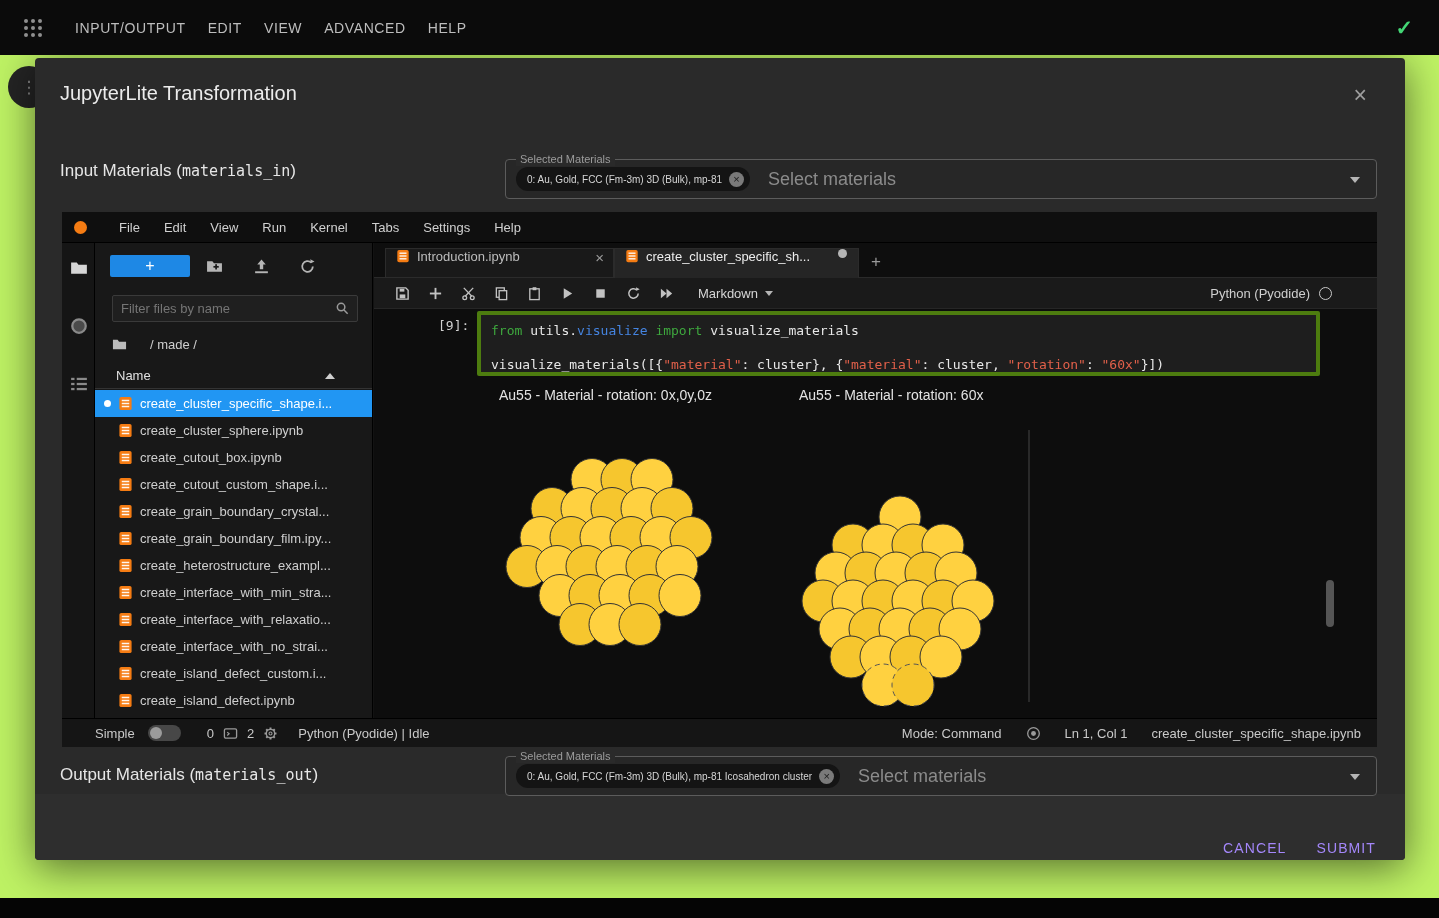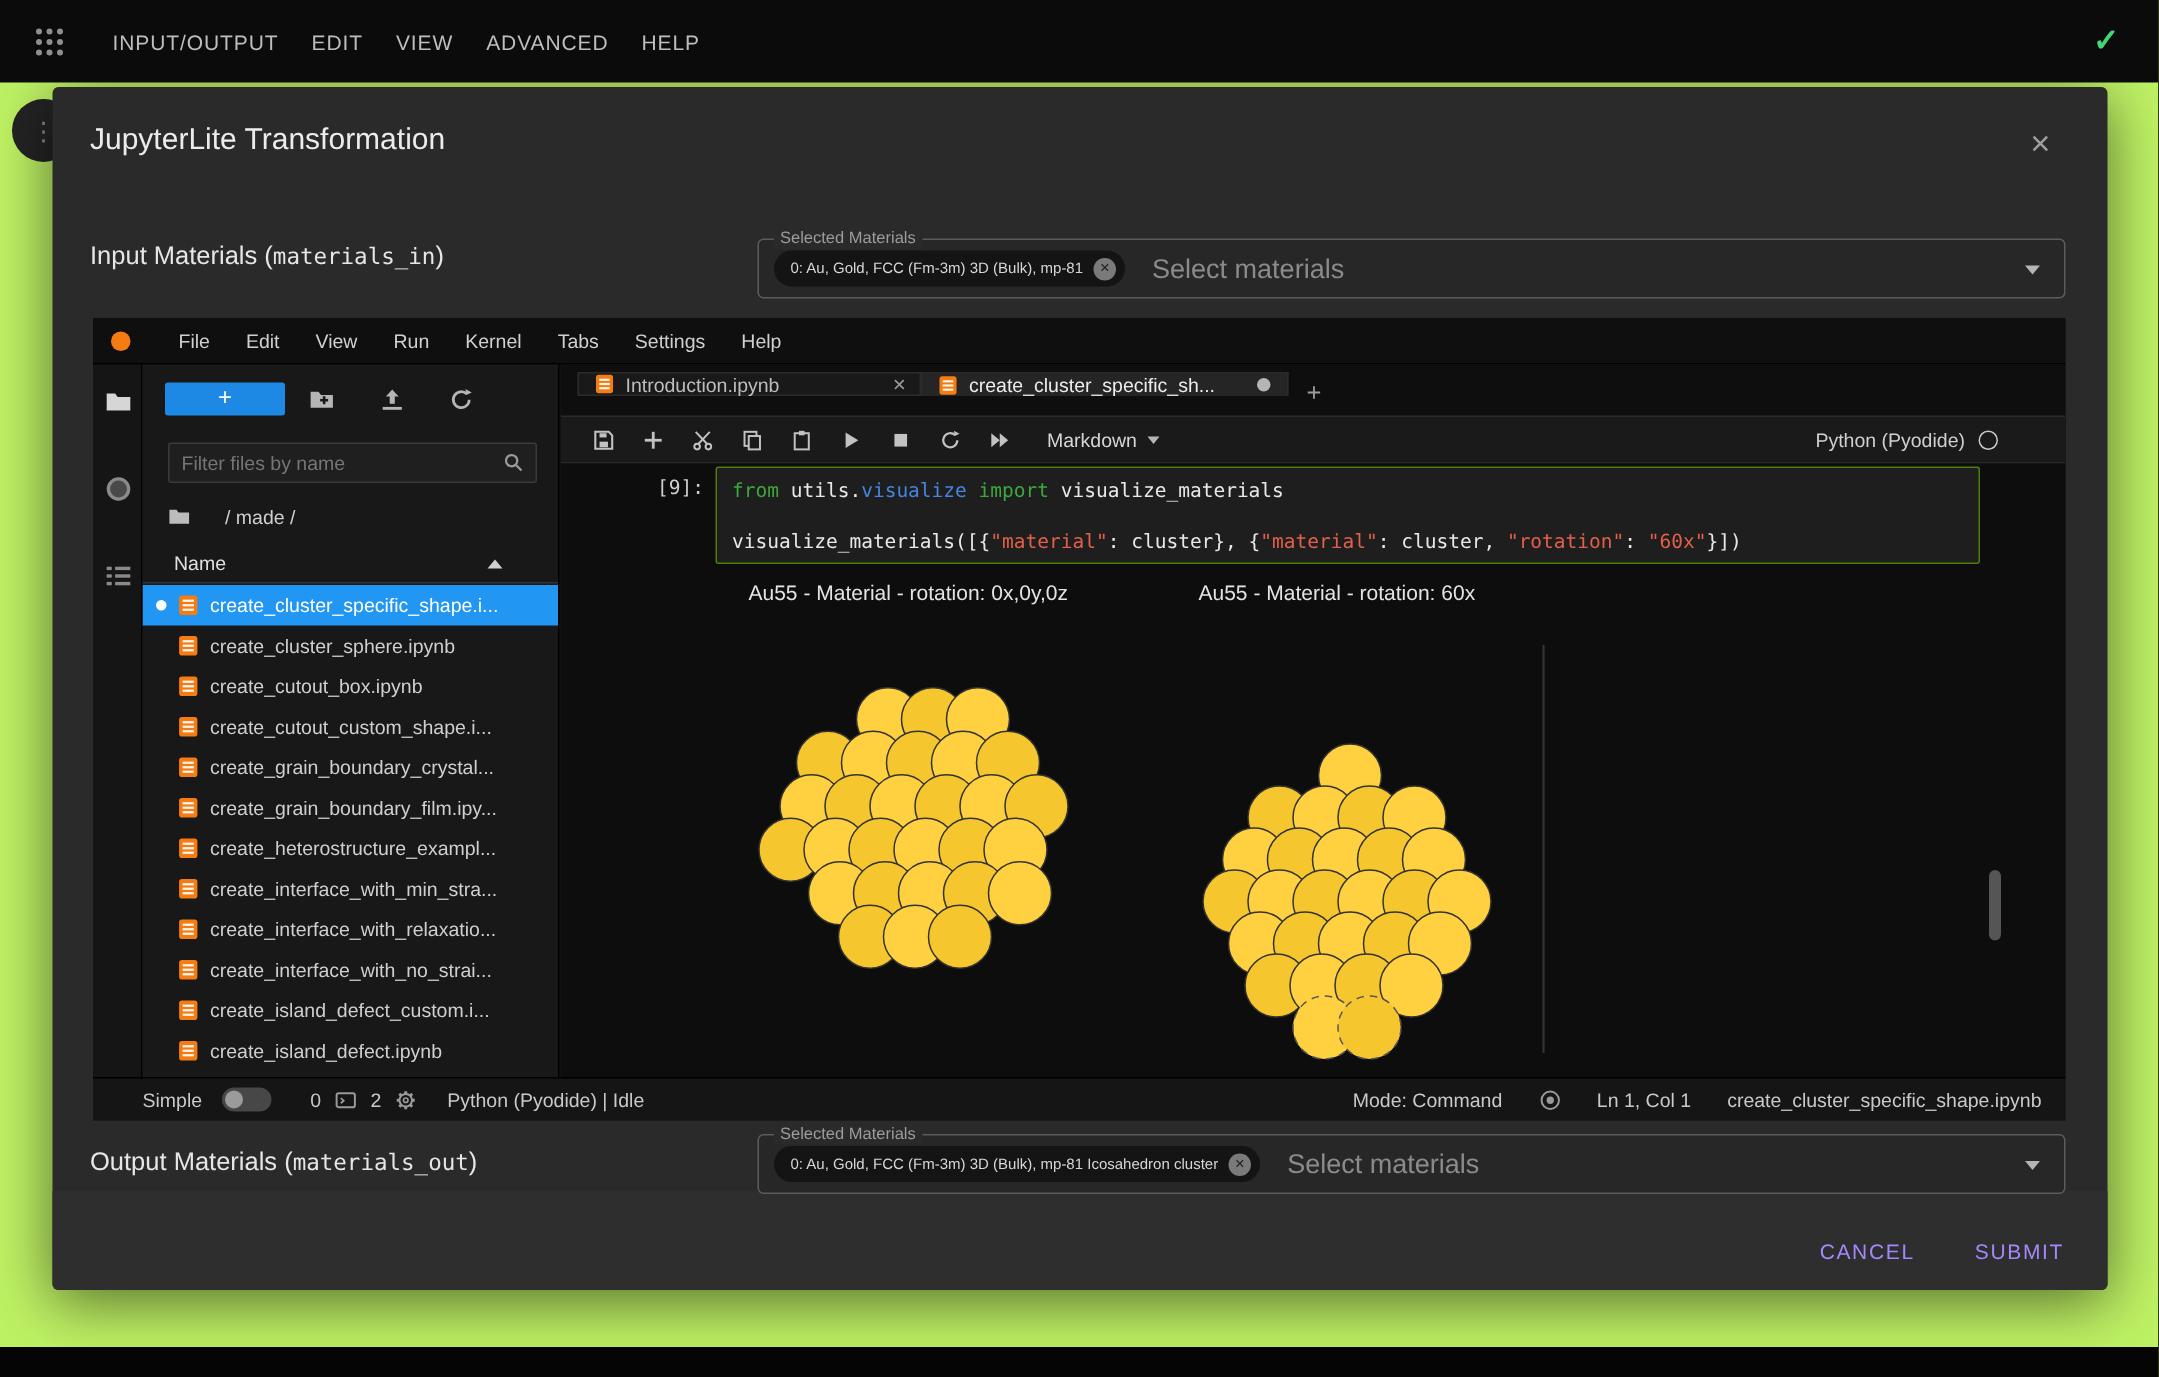--- a/index.html
+++ b/index.html
@@ -78,21 +78,21 @@
   .fb-rows { position:absolute; left:0; right:0; top:147px; bottom:0; overflow:hidden; }
   .fb-row { height:27px; display:flex; align-items:center; font-size:13px; color:#cfcfcf;
             padding-left:23px; position:relative; cursor:pointer; white-space:nowrap; }
   .fb-row.selected { background:#2196f3; color:#fff; }
   .fb-row.selected::before { content:""; position:absolute; left:9px; top:10px; width:7px; height:7px;
                              border-radius:50%; background:#fff; }
   .fb-row .nb-ic { width:15px; height:15px; margin-right:7px; flex:none; display:inline-block; }
 
   .jl-main { position:absolute; left:312px; top:31px; right:0; bottom:29px; background:#111; }
   .nb-tabbar { position:absolute; left:0; right:0; top:0; height:35px; background:#0e0e0e; border-bottom:1px solid #2a2a2a; }
-  .nb-tab { position:absolute; top:5px; height:16px; display:flex; align-items:center; font-size:13px; cursor:pointer; }
+  .nb-tab { position:absolute; top:5px; height:30px; display:flex; font-size:13px; cursor:pointer; }
   .nb-tab .tab-ic { width:14px; height:14px; margin-left:10px; margin-right:7px; flex:none; }
   .tab1 { left:11px; width:229px; background:#191919; border:1px solid #2b2b2b; color:#bdbdbd; }
   .tab2 { left:240px; width:245px; background:#252525; border:1px solid #2b2b2b; border-bottom:none; color:#ededed; }
   .tab-label { overflow:hidden; white-space:nowrap; }
   .tab-close { margin-left:auto; margin-right:9px; color:#9a9a9a; font-size:15px; cursor:pointer; }
   .tab-dirty { margin-left:auto; margin-right:11px; width:9px; height:9px; border-radius:50%; background:#b5b5b5; }
   .tab-add { position:absolute; left:497px; top:9px; color:#9a9a9a; font-size:17px; cursor:pointer; }
 
   .nb-toolbar { position:absolute; left:0; right:0; top:35px; height:31px; background:#1a1a1a;
                 border-bottom:1px solid #262626; display:flex; align-items:center; }
@@ -102,21 +102,21 @@
   .nbt-celltype .caret { width:0; height:0; border-left:4px solid transparent; border-right:4px solid transparent;
                          border-top:5px solid #b5b5b5; }
   .nbt-right { position:absolute; right:45px; top:0; height:31px; display:flex; align-items:center; gap:9px; cursor:pointer; }
   .nbt-right .ktext { font-size:13px; color:#cfcfcf; }
   .nbt-right .kcircle { width:13px; height:13px; border:1.5px solid #c9c9c9; border-radius:50%; }
 
   .nb-content { position:absolute; left:0; right:0; top:66px; bottom:0; background:#0d0d0d; }
   .cell-prompt { position:absolute; left:64px; top:9px; font-family:"DejaVu Sans Mono", monospace;
                  font-size:13px; color:#cfcfcf; }
   .cell-editor { position:absolute; left:103px; right:57px; top:2px; height:65px; background:#1e1e1e;
-                 border:1px solid #4d7c0f; border-radius:2px; padding:7px 10px;
+                 border:4px solid #4d7c0f; border-radius:2px; padding:7px 10px;
                  font-family:"DejaVu Sans Mono", monospace; font-size:13px; line-height:17px;
                  white-space:pre; overflow:hidden; cursor:text; }
   .code-line { min-height:17px; }
   .tk-kw { color:#3ea83e; } .tk-prop { color:#4584e0; } .tk-str { color:#e2604a; } .tk-pl { color:#e8e8e8; }
 
   .out-label { position:absolute; top:78px; font-size:14px; color:#e3e3e3; }
   #out1 { left:125px; }  #out2 { left:425px; }
   .plots { position:absolute; left:2px; top:100px; width:960px; height:300px; }
   .vscroll { position:absolute; right:43px; top:271px; width:8px; height:47px; background:#555; border-radius:4px; cursor:pointer; }
 
@@ -125,21 +125,21 @@
                padding-left:33px; padding-right:16px; }
   .sb-toggle { width:33px; height:16px; border-radius:9px; background:#474747; position:relative;
                margin-left:13px; cursor:pointer; flex:none; }
   .sb-toggle::after { content:""; position:absolute; left:2px; top:2px; width:12px; height:12px;
                       border-radius:50%; background:#9b9b9b; }
   .sb-ic { width:15px; height:15px; margin-left:9px; flex:none; }
   .sb-num { margin-left:26px; }  .sb-num2 { margin-left:9px; }
   .sb-kernel { margin-left:20px; }
   .sb-right { margin-left:auto; display:flex; gap:24px; }
 
-  .modal-actions { position:absolute; right:29px; bottom:18px; display:flex; gap:40px; }
+  .modal-actions { position:absolute; right:29px; bottom:4px; display:flex; gap:30px; }
   .modal-actions button { background:none; border:none; color:#a487fa; font-size:14px; letter-spacing:1.1px;
                           font-family:"Liberation Sans", sans-serif; font-weight:500; cursor:pointer; }
 </style>
 </head>
 <body>
 
 <div class="screen">
 
   <div class="topbar">
     <span class="app-logo">

